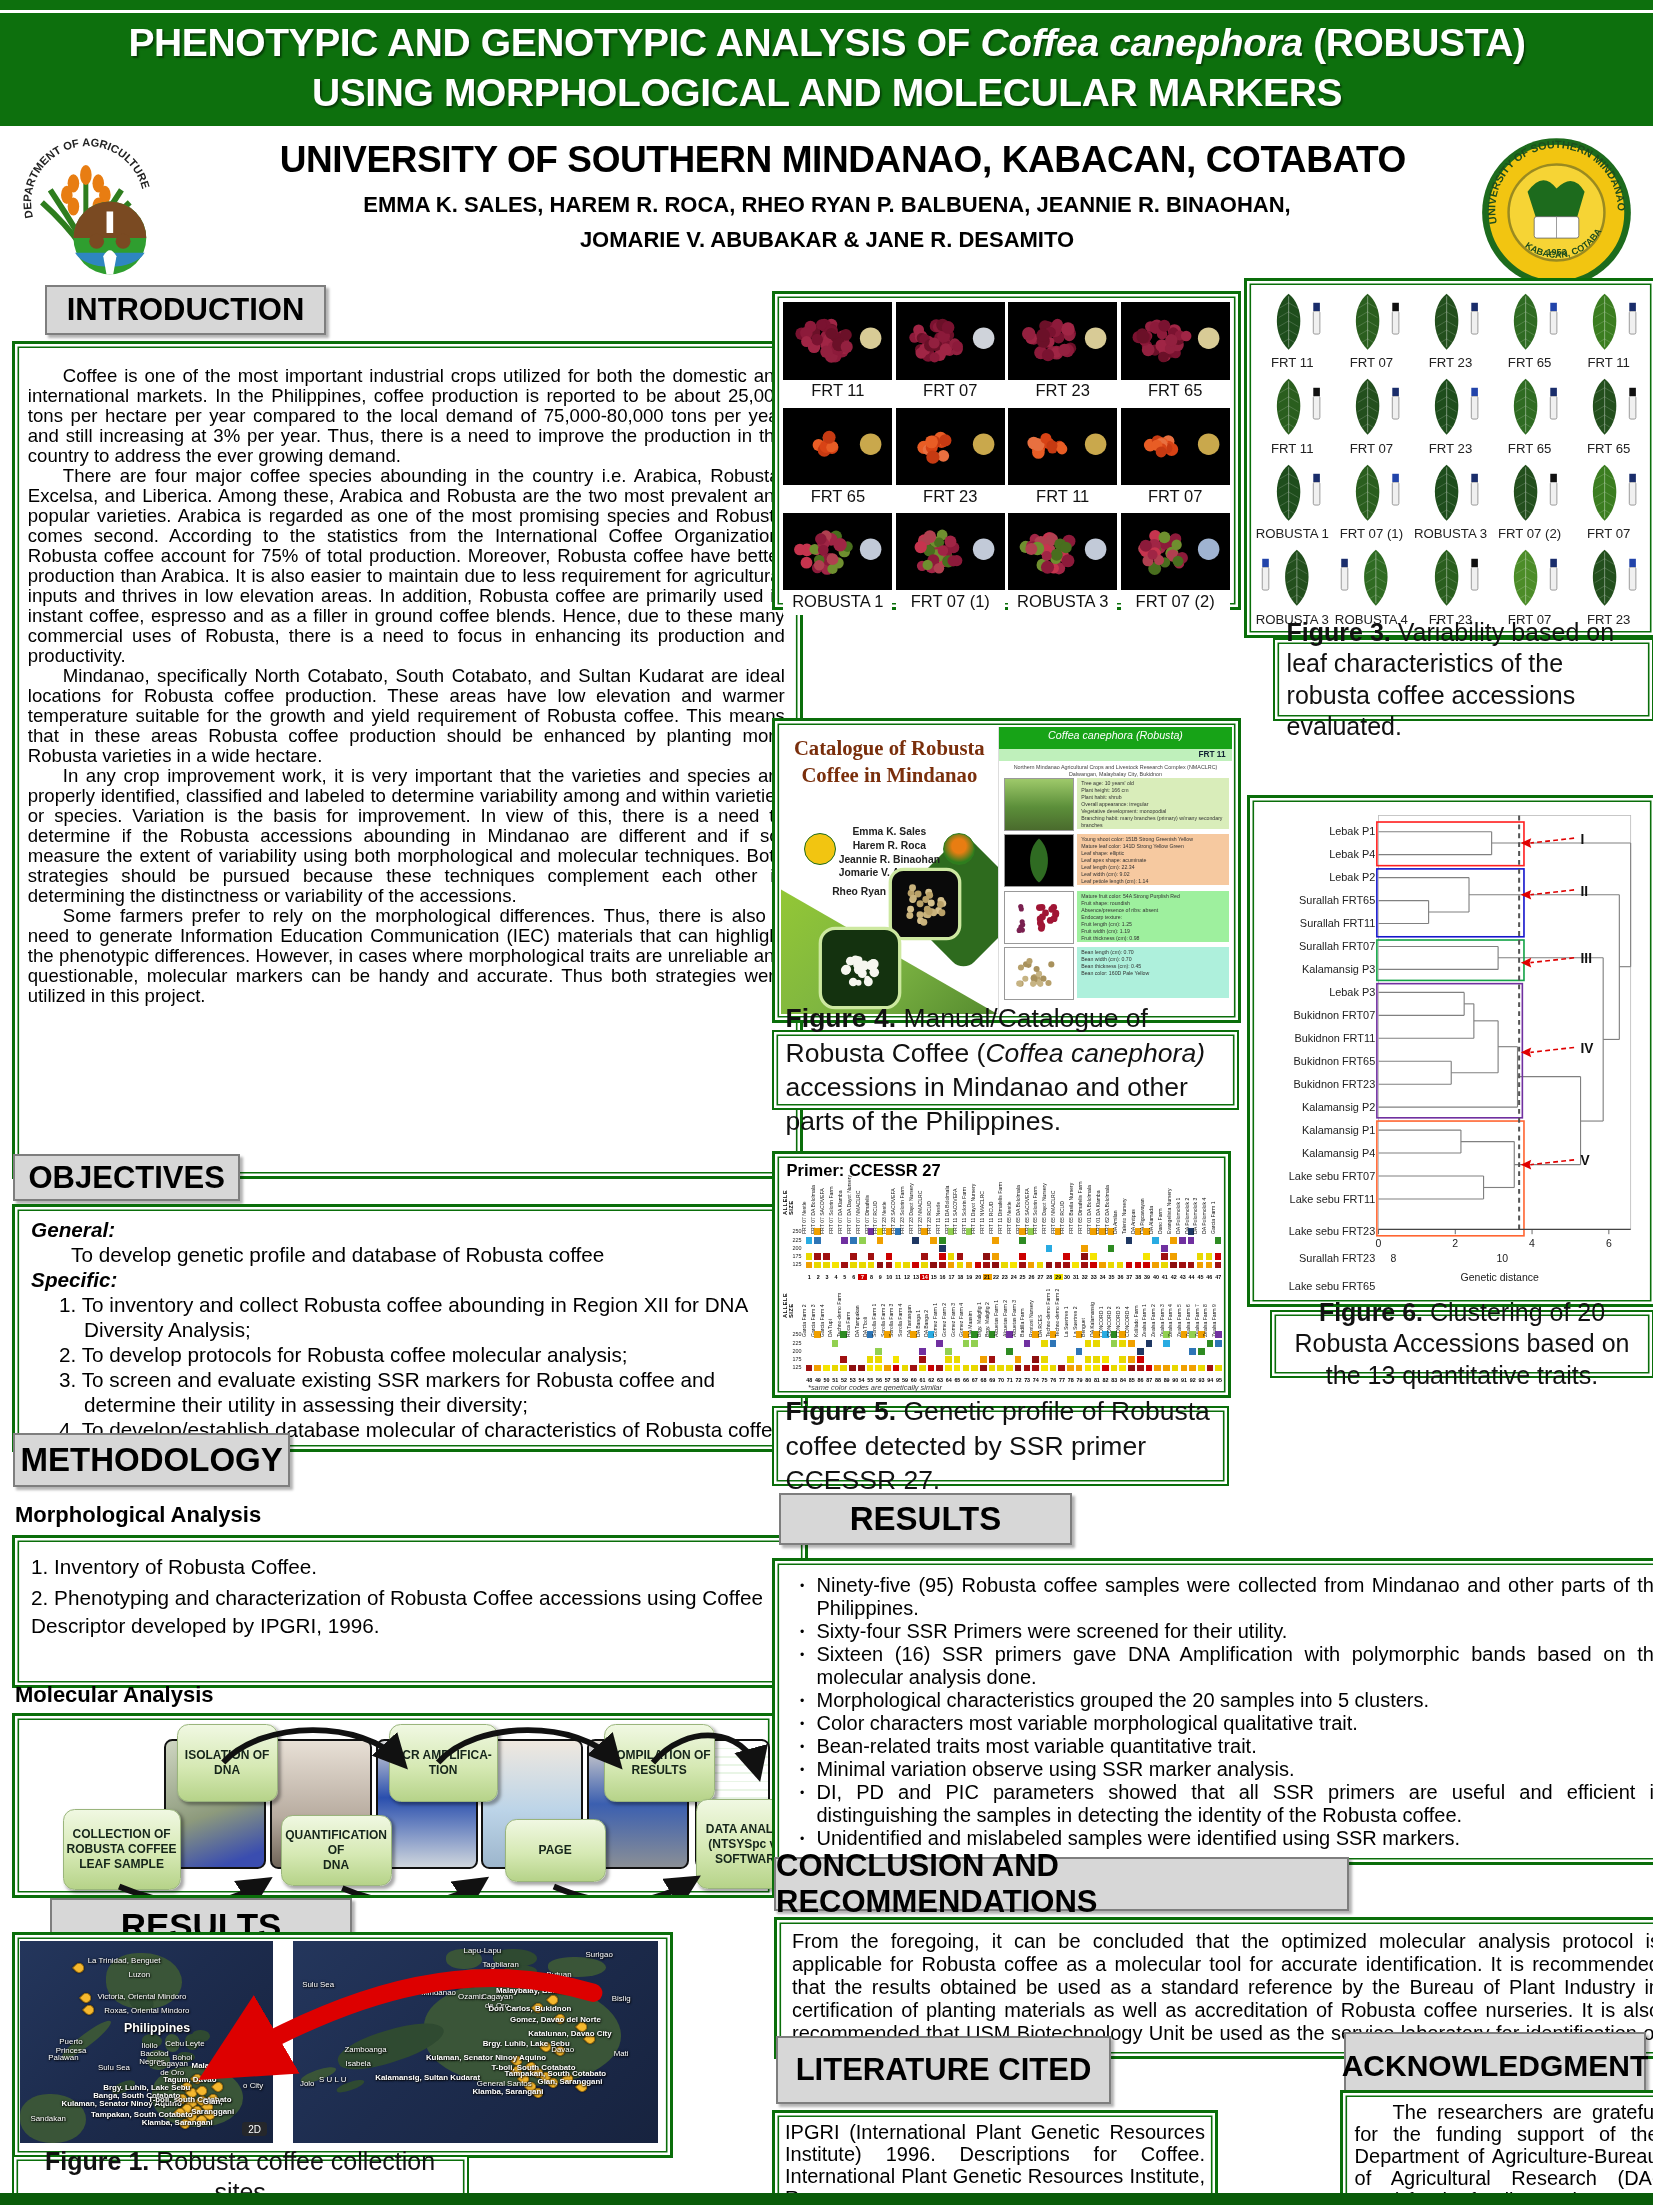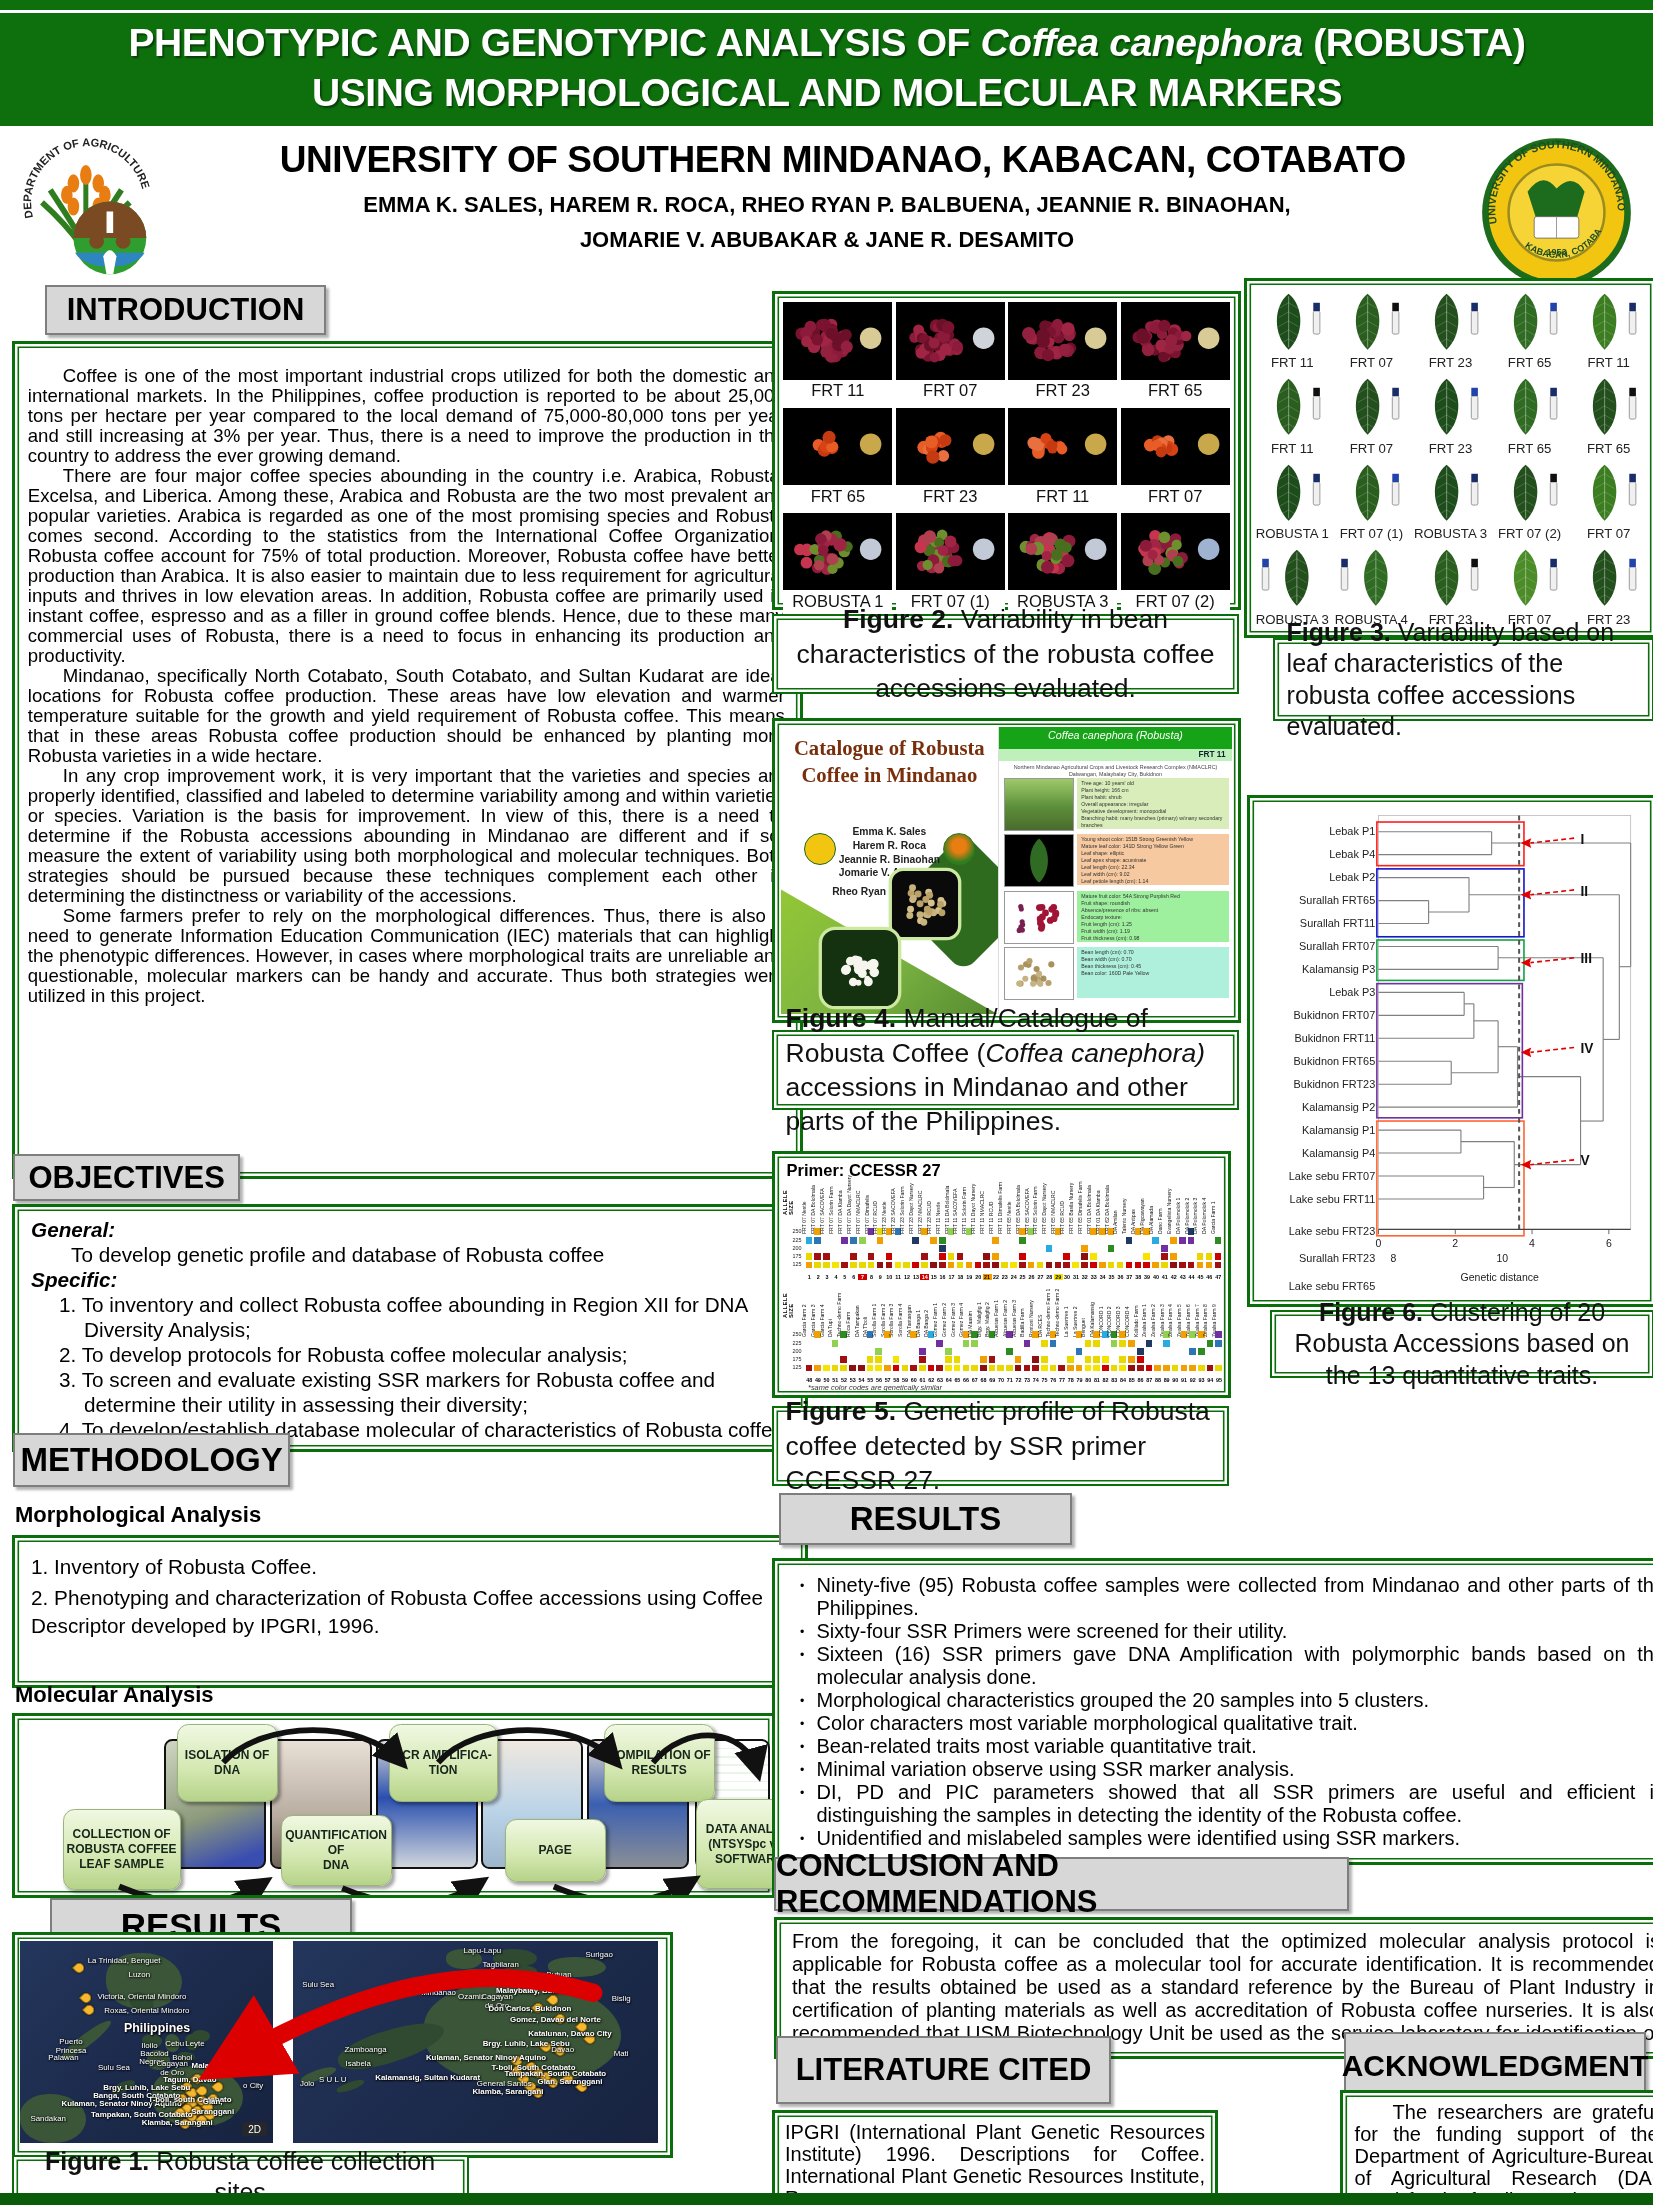--- a/index.html
+++ b/index.html
@@ -744,23 +744,20 @@
               <circle cx="53.14064472307126" cy="57.94432267985421" r="6.288610109494823" fill="#496e1e"></circle>
               <circle cx="46.010791385459214" cy="55.135643261772685" r="6.128009753698279" fill="#b04050"></circle>
               <circle cx="38.17650602953084" cy="48.612735523411374" r="6.0432924593147614" fill="#a02545"></circle>
               <circle cx="29.98241657677236" cy="37.79136743082992" r="7.364716373105329" fill="#8c1a3a"></circle>
               <circle cx="106" cy="42" r="13" fill="#9fb3d1"></circle>
             </svg></div>
           <div class="f2lab">FRT 07 (2)</div>
         </div>
       </div>
   </div>
-  <div class="abs capbox" style="left:772px;top:614px;width:463px;height:76px">
-    <div class="inner caption33"><span class="cap-label">Figure 2.</span><span>  Variability in bean characteristics of the robusta coffee  accessions evaluated.</span></div>
-  </div>
 
   <div class="abs greenbox" style="left:772px;top:718px;width:463px;height:299px">
     <div id="fig4-inner">
       <div id="f4cover">
         <div style="position:absolute;left:0;bottom:0;width:100%;height:62%;background:linear-gradient(135deg,#9acd32 0%,#7cb342 60%,#558b2f 100%);clip-path:polygon(0 30%,100% 100%,0 100%)"></div>
         <div style="position:absolute;right:-15px;top:44%;width:99px;height:99px;background:#2e6b1e;border-radius:15px;transform:rotate(45deg)"></div>
         <div id="f4title">
           <div>Catalogue of Robusta</div>
           <div>Coffee in Mindanao</div>
         </div>

